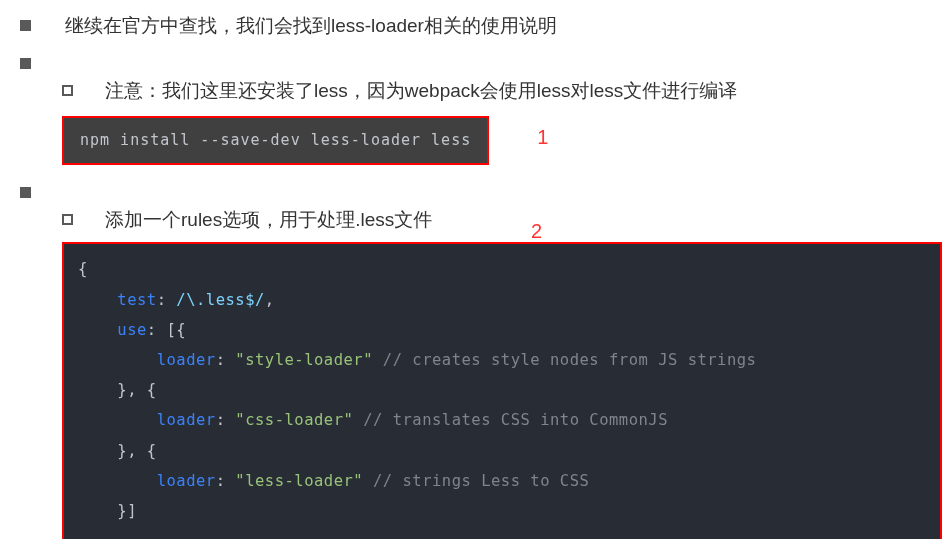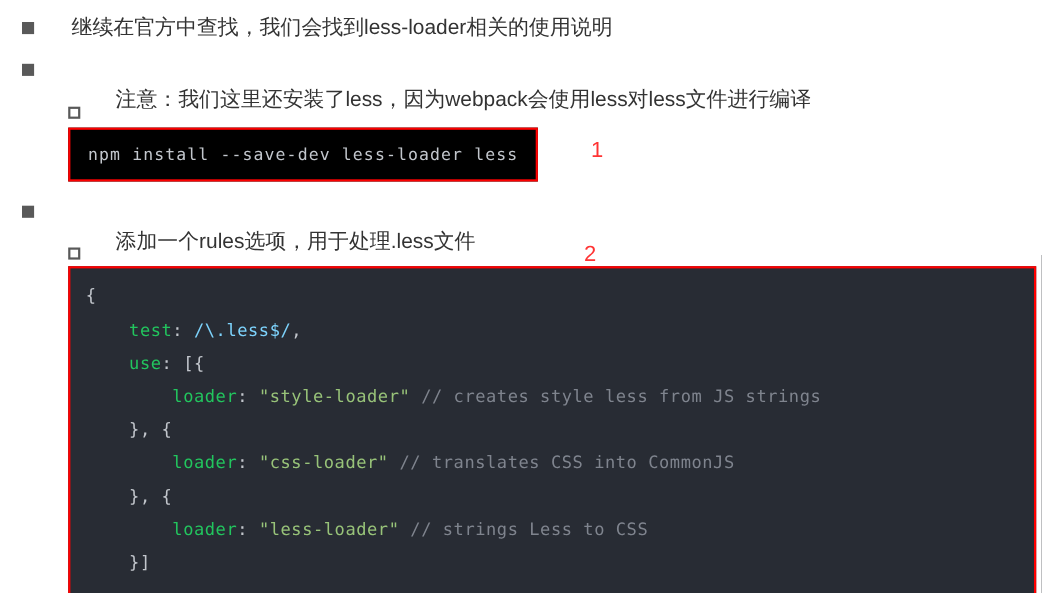--- a/index.html
+++ b/index.html
@@ -26,21 +26,21 @@
       display: inline-block;
       width: 11px;
       height: 11px;
       background: #595959;
       margin-right: 10px;
       margin-top: 10px;
       flex-shrink: 0;
     }
     .sub-bullet-item {
       display: flex;
-      align-items: flex-end;
+      align-items: flex-start;
       margin-left: 42px;
       margin-bottom: 6px;
     }
     .sub-bullet-square {
       display: inline-block;
       width: 11px;
       height: 11px;
       border: 2px solid #595959;
       background: #ffffff;
       margin-right: 8px;
@@ -49,21 +49,21 @@
     }
     .code-block-wrapper {
       margin-left: 42px;
       margin-top: 8px;
       margin-bottom: 12px;
       display: flex;
       align-items: flex-start;
       position: relative;
     }
     .code-inline {
-      background: #000000;
+      background: #404040;
       color: #c2c6cc;
       font-family: "Consolas", "Monaco", monospace;
       font-size: 15px;
       padding: 10px 16px;
       border: 2px solid #ff0000;
       white-space: pre;
       letter-spacing: 1px;
     }
     .code-label {
       color: #ff3333;
@@ -89,21 +89,21 @@
       padding: 10px 14px 14px 14px;
       font-family: "Consolas", "Monaco", monospace;
       font-size: 15.5px;
       line-height: 1.95;
       white-space: pre;
       letter-spacing: 0.5px;
       overflow-x: hidden;
       width: 880px;
     }
     .tok-punct { color: #c2c6cc; }
-    .tok-key { color: #22c55e; }
+    .tok-key { color: #3b82f6; }
     .tok-regex { color: #7dd3fc; }
     .tok-string { color: #98c379; }
     .tok-comment { color: #7f848e; }
   </style>
 </head>
 <body>
 
 <div class="bullet-item">
   <span class="bullet-square"></span>
   <span>继续在官方中查找，我们会找到less-loader相关的使用说明</span>
@@ -130,20 +130,20 @@
 <div class="sub-bullet-item">
   <span class="sub-bullet-square"></span>
   <span>添加一个rules选项，用于处理.less文件</span>
 </div>
 
 <div class="code-block-large-container">
   <div class="code-label-2">2</div>
   <div class="code-block-large"><span class="tok-punct">{</span>
     <span class="tok-key">test</span><span class="tok-punct">:</span> <span class="tok-regex">/\.less$/</span><span class="tok-punct">,</span>
     <span class="tok-key">use</span><span class="tok-punct">:</span> <span class="tok-punct">[{</span>
-        <span class="tok-key">loader</span><span class="tok-punct">:</span> <span class="tok-string">"style-loader"</span> <span class="tok-comment">// creates style less from JS strings</span>
+        <span class="tok-key">loader</span><span class="tok-punct">:</span> <span class="tok-string">"style-loader"</span> <span class="tok-comment">// creates style nodes from JS strings</span>
     <span class="tok-punct">}, {</span>
         <span class="tok-key">loader</span><span class="tok-punct">:</span> <span class="tok-string">"css-loader"</span> <span class="tok-comment">// translates CSS into CommonJS</span>
     <span class="tok-punct">}, {</span>
         <span class="tok-key">loader</span><span class="tok-punct">:</span> <span class="tok-string">"less-loader"</span> <span class="tok-comment">// strings Less to CSS</span>
     <span class="tok-punct">}]</span>
 </div>
 </div>
 
 </body></html>

